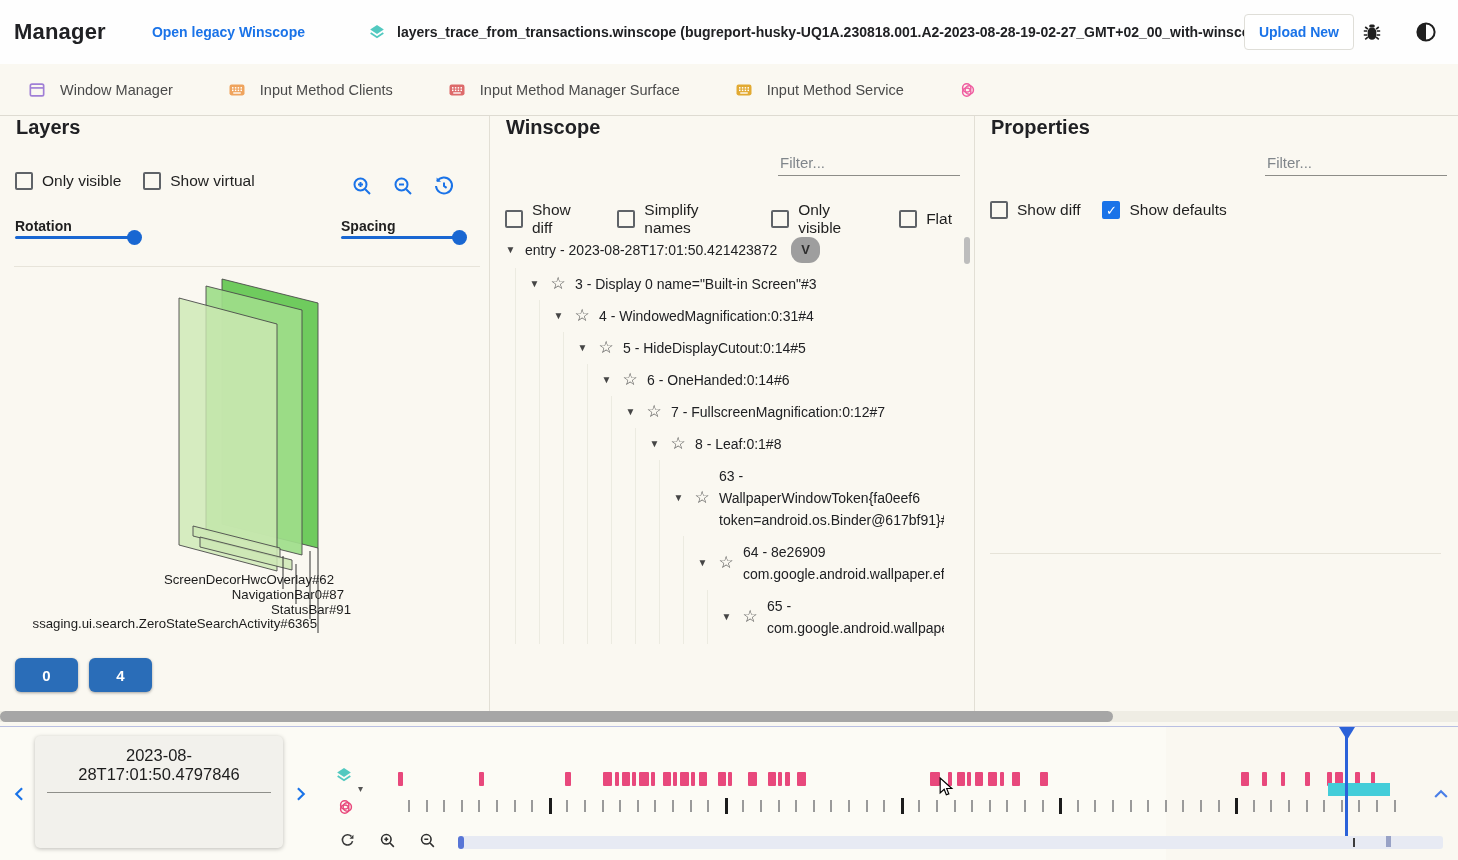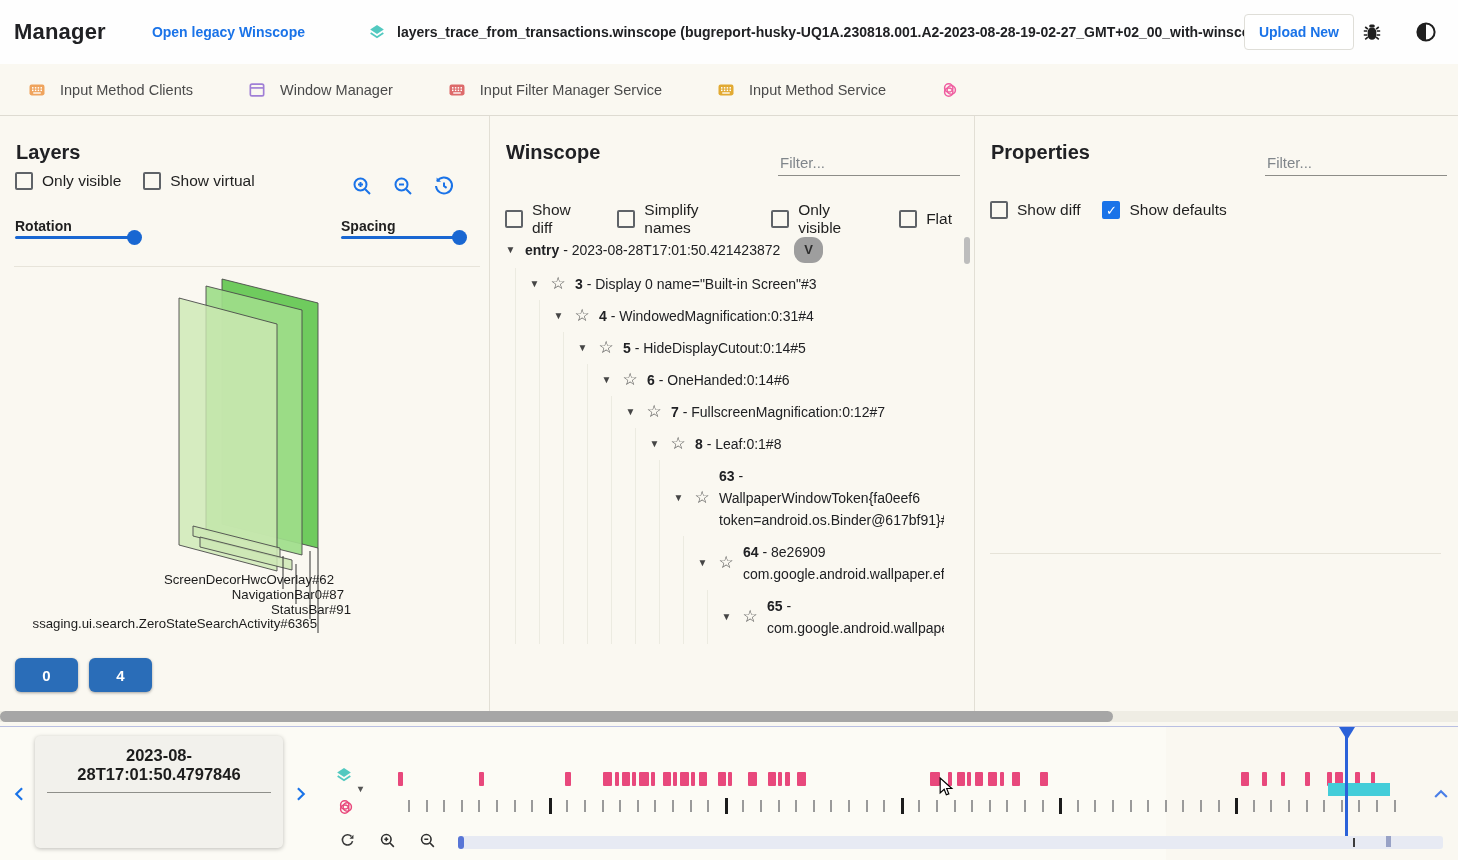--- a/index.html
+++ b/index.html
@@ -25,21 +25,21 @@
   .tab.active{box-shadow:inset 0 -3px 0 #1a73e8;color:#37474f;}
   .tabicon{width:20px;height:20px;}
   .tabicon svg{width:100%;height:100%;display:block;}
 
   
   .main{position:absolute;top:116px;left:0;width:1458px;height:596px;display:flex;}
   .panel{position:relative;height:596px;box-sizing:border-box;}
   .panel-layers{width:490px;border-right:1px solid #e2dfd5;}
   .panel-hier{width:485px;border-right:1px solid #e2dfd5;}
   .panel-props{flex:1;}
-  .ptitle{position:absolute;left:16px;top:25px;font-size:20px;font-weight:700;}
+  .ptitle{position:absolute;left:16px;top:0;font-size:20px;font-weight:700;}
   .filter{position:absolute;top:36px;width:178px;background:transparent;border:none;border-bottom:1px solid #8d8d88;font-size:15px;font-family:inherit;color:#202124;padding:2px 2px 4px;outline:none;}
   .filter::placeholder{color:#80868b;}
   .cbgroup{position:absolute;display:flex;align-items:center;}
   .cbrow{display:flex;align-items:center;gap:9px;margin-right:22px;cursor:pointer;}
   .cb{width:18px;height:18px;box-sizing:border-box;border:2px solid #5f6368;border-radius:2px;display:flex;align-items:center;justify-content:center;font-size:13px;color:#fff;flex:none;}
   .cb.on{background:#1a73e8;border-color:#1a73e8;}
   .cblabel{font-size:15.5px;color:#1f1f1f;}
 
   
   .lp-icons{position:absolute;top:58px;left:350px;display:flex;gap:17px;}
@@ -56,34 +56,34 @@
   .ll3{top:500px;right:172px;}
   .disp-btn{position:absolute;top:542px;width:63px;height:34px;background:#2a6db8;color:#fff;border-radius:6px;font-weight:700;font-size:15px;display:flex;align-items:center;justify-content:center;box-shadow:0 1px 3px rgba(0,0,0,.35);cursor:pointer;}
   .db0{left:15px;} .db1{left:89px;}
 
   
   .tree{position:absolute;left:2px;top:116px;width:452px;height:478px;overflow:hidden;}
   .tree-row{display:flex;align-items:center;gap:8px;padding:5px 0;line-height:22px;font-size:14px;background-image:repeating-linear-gradient(to right,transparent 0 23px,#ecebe1 23px 24px);background-repeat:no-repeat;cursor:pointer;}
   .caret{width:13px;flex:none;font-size:10px;color:#454545;text-align:center;}
   .star{width:18px;flex:none;font-size:17px;color:#4d4d4d;line-height:18px;text-align:center;}
   .tree-row .t{min-width:0;}
-  .tree-row .t b{font-weight:700;}
+  .tree-row .t b{font-weight:400;}
   .chip{flex:none;background:#9e9e9e;color:#2d2d2d;border-radius:11px;padding:2px 10px;font-size:13px;font-weight:700;margin-left:6px;}
   .vscroll{position:absolute;right:4px;top:121px;width:6px;height:27px;border-radius:3px;background:#bdbdbd;cursor:grab;}
 
   
   .props-div{position:absolute;left:15px;right:17px;top:437px;border-top:1px solid #e6e3d8;}
 
   
   .hscroll{position:absolute;top:711px;left:0;width:1458px;height:11px;background:#efede4;cursor:grab;}
   .hscroll .hthumb{position:absolute;left:0;top:0;height:11px;width:1113px;background:#a6a6a6;border-radius:6px;}
   .tl-divider{position:absolute;top:726px;left:0;width:1458px;height:1px;background:#b9bfe2;}
 
   
-  .timeline{position:absolute;top:727px;left:0;width:1166px;height:133px;background:#fcfbf5;font-weight:bold;}
+  .timeline{position:absolute;top:727px;left:0;width:1166px;height:133px;background:#fcfbf5;}
   .chev{position:absolute;width:20px;height:20px;cursor:pointer;}
   .chev svg{width:100%;height:100%;}
   .chev-left{left:10px;top:57px;}
   .chev-right{left:290px;top:57px;}
   .chev-up{left:1431px;top:58px;transform:rotate(90deg);}
   .tscard{position:absolute;left:35px;top:9px;width:248px;height:112px;background:#f2f1ec;border-radius:5px;box-shadow:0 1px 4px rgba(0,0,0,.25);display:flex;flex-direction:column;justify-content:space-between;padding:10px 12px 6px;box-sizing:border-box;}
   .tsfield{border-bottom:1px solid #8f8f8a;text-align:center;font-size:16.5px;color:#1c1c1c;padding-bottom:8px;}
   .tl-trace-icons{position:absolute;left:334px;top:38px;}
   .tl-ic{position:absolute;width:20px;height:20px;cursor:pointer;}
   .tl-ic svg{width:100%;height:100%;}
@@ -135,63 +135,63 @@
           <circle cx="12" cy="12" r="8.6" fill="none" stroke="#1f1f1f" stroke-width="2"></circle>
           <path d="M12 3.4a8.6 8.6 0 0 0 0 17.2z" fill="#1f1f1f"></path>
         </svg>
       </span>
   </header>
 
   <nav class="tabbar" id="tabbar">
       <div class="tab">
         <span class="tabicon">
           <svg viewBox="0 0 24 24">
+            <rect x="4" y="5" width="16" height="14" rx="2" fill="none" stroke="#a07fd6" stroke-width="2"></rect>
+            <path d="M4 9.5h16" stroke="#a07fd6" stroke-width="2"></path>
+          </svg>
+        </span>
+        <span class="tablabel">Window Manager</span>
+      </div>
+      <div class="tab">
+        <span class="tabicon">
+          <svg viewBox="0 0 24 24">
             <rect x="3" y="5.5" width="18" height="13" rx="2.5" fill="#efa45e"></rect>
             <g fill="#fff">
               <rect x="6" y="8.5" width="1.8" height="1.8"></rect>
               <rect x="9.4" y="8.5" width="1.8" height="1.8"></rect>
               <rect x="12.8" y="8.5" width="1.8" height="1.8"></rect>
               <rect x="16.2" y="8.5" width="1.8" height="1.8"></rect>
               <rect x="6" y="11.5" width="1.8" height="1.8"></rect>
               <rect x="9.4" y="11.5" width="1.8" height="1.8"></rect>
               <rect x="12.8" y="11.5" width="1.8" height="1.8"></rect>
               <rect x="16.2" y="11.5" width="1.8" height="1.8"></rect>
               <rect x="7.5" y="14.8" width="9" height="1.6"></rect>
             </g>
           </svg>
         </span>
         <span class="tablabel">Input Method Clients</span>
-      </div>
-      <div class="tab">
-        <span class="tabicon">
-          <svg viewBox="0 0 24 24">
-            <rect x="4" y="5" width="16" height="14" rx="2" fill="none" stroke="#a07fd6" stroke-width="2"></rect>
-            <path d="M4 9.5h16" stroke="#a07fd6" stroke-width="2"></path>
-          </svg>
-        </span>
-        <span class="tablabel">Window Manager</span>
       </div>
       <div class="tab">
         <span class="tabicon">
           <svg viewBox="0 0 24 24">
             <rect x="3" y="5.5" width="18" height="13" rx="2.5" fill="#dd6b6b"></rect>
             <g fill="#fff">
               <rect x="6" y="8.5" width="1.8" height="1.8"></rect>
               <rect x="9.4" y="8.5" width="1.8" height="1.8"></rect>
               <rect x="12.8" y="8.5" width="1.8" height="1.8"></rect>
               <rect x="16.2" y="8.5" width="1.8" height="1.8"></rect>
               <rect x="6" y="11.5" width="1.8" height="1.8"></rect>
               <rect x="9.4" y="11.5" width="1.8" height="1.8"></rect>
               <rect x="12.8" y="11.5" width="1.8" height="1.8"></rect>
               <rect x="16.2" y="11.5" width="1.8" height="1.8"></rect>
               <rect x="7.5" y="14.8" width="9" height="1.6"></rect>
             </g>
           </svg>
         </span>
-        <span class="tablabel">Input Filter Manager Service</span>
+        <span class="tablabel">Input Method Manager Surface</span>
       </div>
       <div class="tab">
         <span class="tabicon">
           <svg viewBox="0 0 24 24">
             <rect x="3" y="5.5" width="18" height="13" rx="2.5" fill="#e2aa33"></rect>
             <g fill="#fff">
               <rect x="6" y="8.5" width="1.8" height="1.8"></rect>
               <rect x="9.4" y="8.5" width="1.8" height="1.8"></rect>
               <rect x="12.8" y="8.5" width="1.8" height="1.8"></rect>
               <rect x="16.2" y="8.5" width="1.8" height="1.8"></rect>

